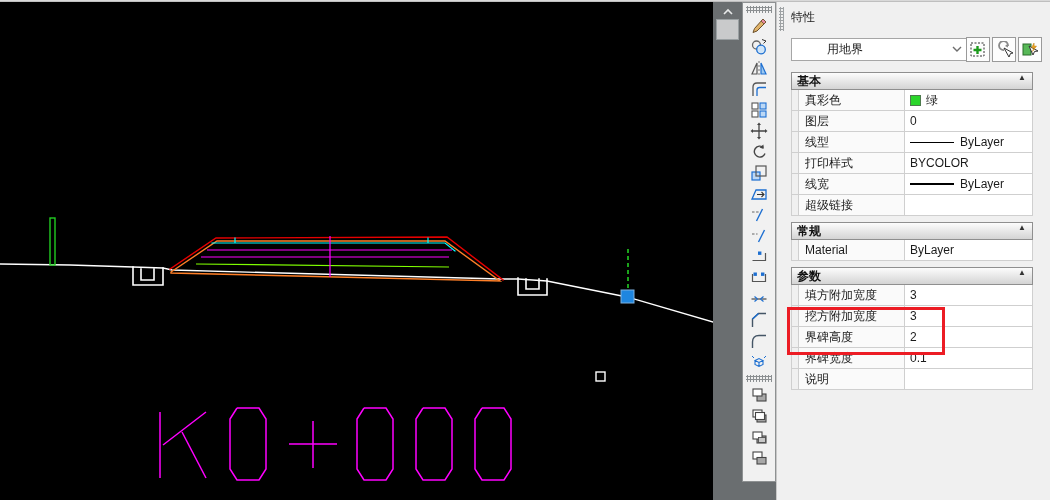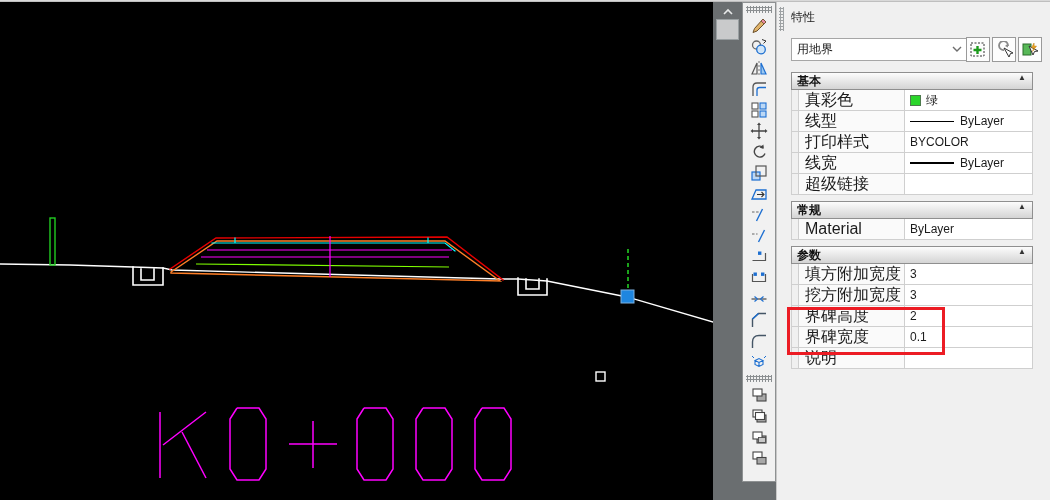--- a/index.html
+++ b/index.html
@@ -22,35 +22,35 @@
   #toolbar { position:absolute; left:29px; top:0; width:34px; height:480px; background:#f1f1f1; border:1px solid #8e9192; display:flex; flex-direction:column; align-items:center; }
   .tb-grip { width:26px; height:7px; margin:3px 0 2px 0; background-image:radial-gradient(#8b8f91 1px, transparent 1.1px); background-size:3px 3px; }
   .tb-btn { width:26px; height:21px; display:flex; align-items:center; justify-content:center; }
   .tb-btn svg { width:18px; height:18px; }
 
   
   #palette { position:absolute; left:776px; top:2px; width:274px; height:498px; background:#f0f0f0; border-left:1px solid #c8c8c8; }
   #palette-grip { position:absolute; left:2px; top:5px; width:5px; height:24px; background-image:radial-gradient(#9ea2a4 1px, transparent 1.1px); background-size:3px 3px; }
   #palette-title { position:absolute; left:14px; top:7px; font-size:12px; color:#1b1b1b; }
 
-  #type-select { position:absolute; left:14px; top:36px; width:176px; height:23px; background:#fff; border:1px solid #a6a6a6; display:flex; align-items:center; }
+  #type-select { position:absolute; left:14px; top:36px; width:176px; height:23px; background:#fff; border:1px solid #a6a6a6; display:flex; align-items:center;padding-left:30px; }
   #type-select .sel-text { flex:1; font-size:12px; color:#1b1b1b; padding-left:5px; }
   #type-select .sel-caret { width:18px; display:flex; align-items:center; justify-content:center; color:#6d6d6d; }
 
   .sel-btn { position:absolute; top:35px; width:24px; height:25px; background:#fdfdfd; border:1px solid #9a9a9a; display:flex; align-items:center; justify-content:center; }
   .sel-btn svg { width:18px; height:18px; }
 
   #sections { position:absolute; left:14px; top:70px; width:242px; }
   .psec { height:18px; margin-bottom:0; background:linear-gradient(#fcfcfc,#d4d4d4); border:1px solid #8f8f8f; display:flex; align-items:flex-start; }
   .psec-title { flex:1; font-size:12px; font-weight:bold; color:#111; padding-left:5px; }
   .psec-arrow { font-size:8px; color:#333; padding-right:6px; }
   .sec-gap { height:6px; }
   .prow { height:21px; display:flex; border:1px solid #cfcfcf; border-top:none; background:#fff; }
   .indent { width:7px; background:#f0f0f0; border-right:1px solid #cfcfcf; }
-  .plabel { width:106px; font-size:16px; color:#1b1b1b; display:flex; align-items:center; padding-left:6px; border-right:1px solid #cfcfcf; background:#fafafa;text-align:right; }
+  .plabel { width:106px; font-size:12px; color:#1b1b1b; display:flex; align-items:center; padding-left:6px; border-right:1px solid #cfcfcf; background:#fafafa;text-align:right; }
   .pvalue { flex:1; font-size:12px; color:#1b1b1b; display:flex; align-items:center; padding-left:5px; background:#fff; }
   .swatch { width:11px; height:11px; border:1px solid #4d7a4d; margin-right:5px; }
   .line-glyph { display:inline-block; width:44px; border-top:1px solid #000; margin-right:6px; }
   .line-glyph.thick { border-top-width:2px; }
 
   #highlight-box { position:absolute; left:10px; top:305px; width:158px; height:48px; border:3px solid #ec1c24; }
 
   svg .s { fill:none; stroke-linecap:square; }
 </style>
 </head>
@@ -295,20 +295,27 @@
         <div class="prow">
           <div class="indent"></div>
           <div class="plabel">真彩色</div>
           <div class="pvalue">
             <span class="swatch" style="background: rgb(43, 214, 43);"></span>
             <span>绿</span>
           </div>
         </div>
         <div class="prow">
           <div class="indent"></div>
+          <div class="plabel">图层</div>
+          <div class="pvalue">
+            <span>0</span>
+          </div>
+        </div>
+        <div class="prow">
+          <div class="indent"></div>
           <div class="plabel">线型</div>
           <div class="pvalue">
             <span class="line-glyph"></span>
             <span>ByLayer</span>
           </div>
         </div>
         <div class="prow">
           <div class="indent"></div>
           <div class="plabel">打印样式</div>
           <div class="pvalue">

